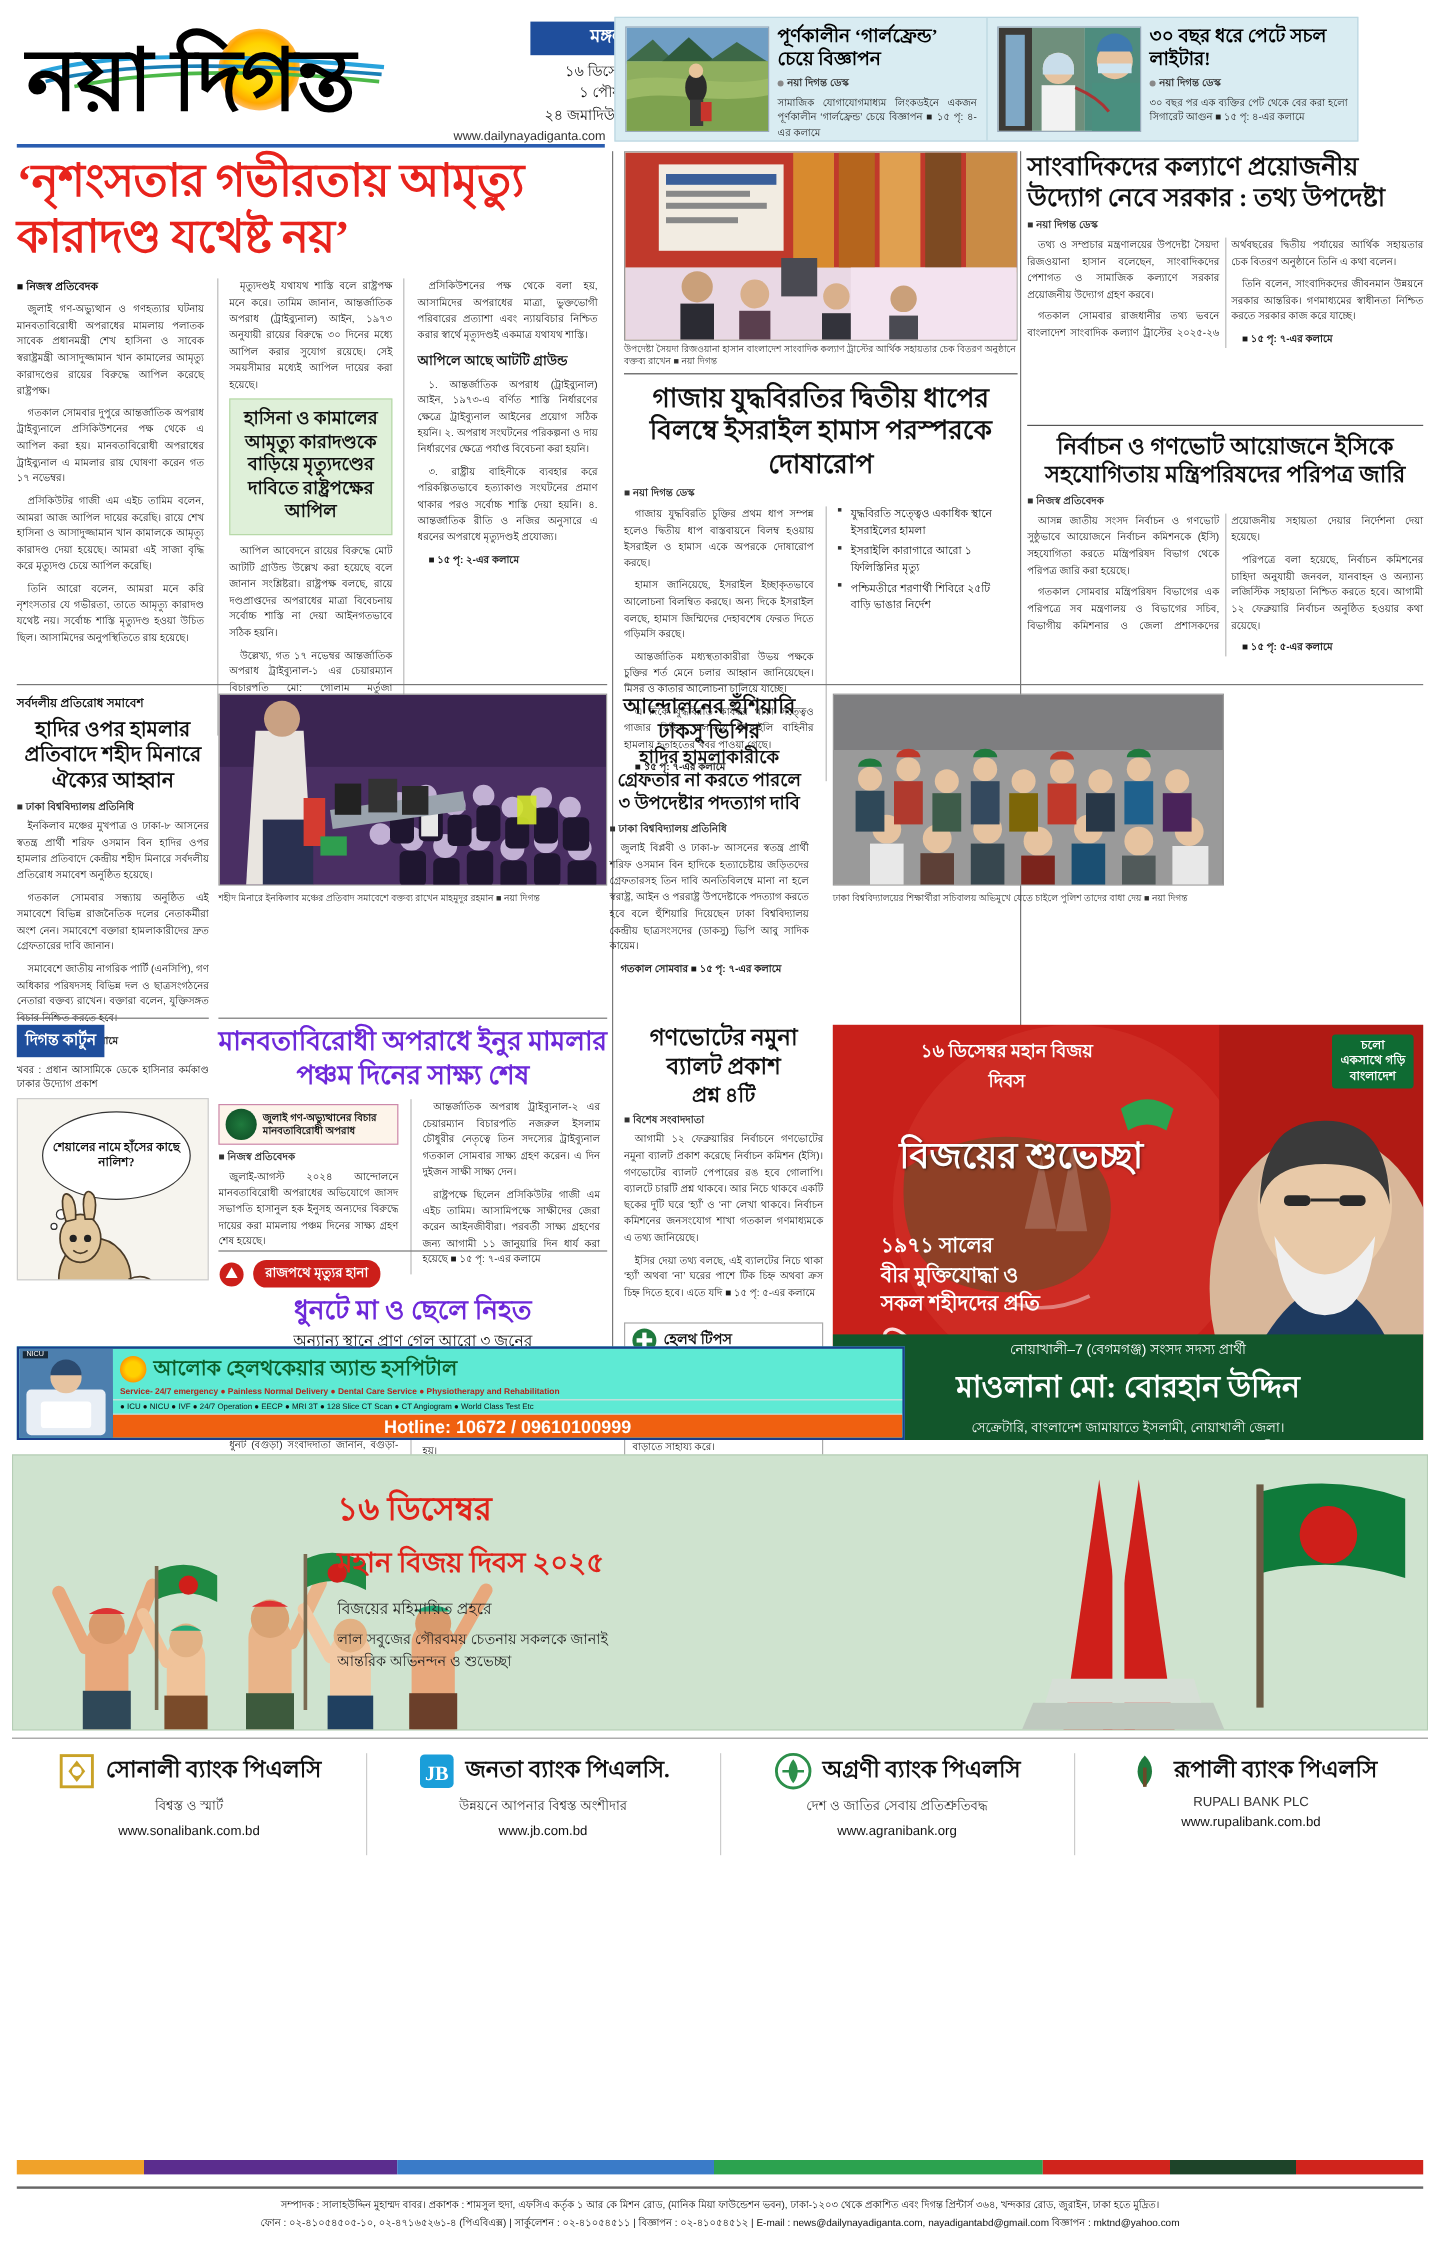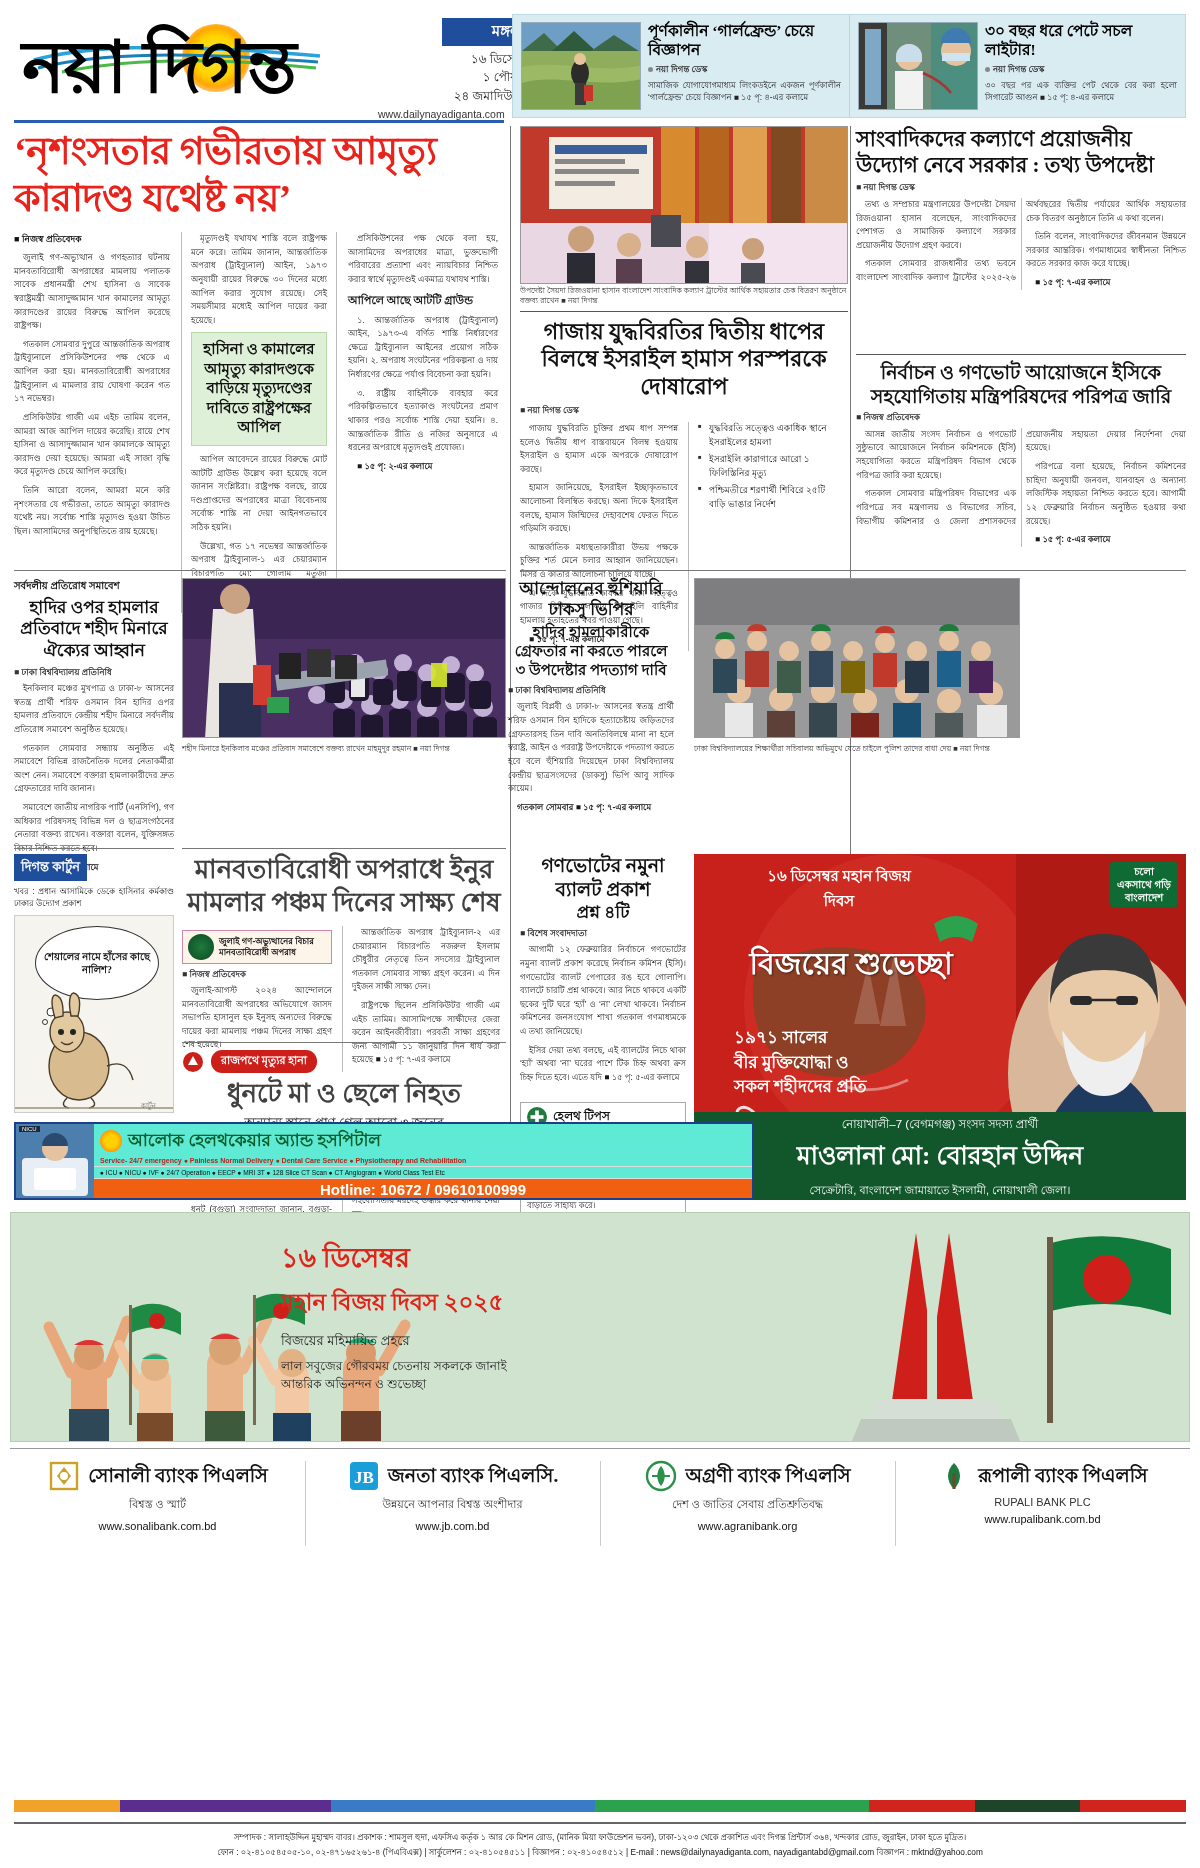--- a/index.html
+++ b/index.html
@@ -27,21 +27,21 @@
   }
   .date-block { width:150px; margin-left:8px; text-align:center; font-size:11.5px; line-height:1.55; }
   .date-day { background:#1f4e9c; color:#fff; font-size:15px; font-weight:bold; padding:1px 0 3px; margin-bottom:4px; }
   .date-line { color:#111; font-size:12px; }
 
   .masthead-rule { height:3px; background:#2a5db0; margin:2px 14px 0 14px; width:490px; }
   .site-url { position:absolute; left:378px; top:108px; font-size:10.5px; color:#333; }
 
   
   .teaser-strip {
-    position:absolute; left:512px; top:14px; width:674px; height:104px;
+    position:absolute; left:512px; top:14px; width:620px; height:104px;
     background:#d9ecf2; border:1px solid #bcd8e2; display:flex; gap:0;
   }
   .teaser { display:flex; gap:7px; padding:7px 8px; width:50%; }
   .teaser + .teaser { border-left:1px solid #b9d6e0; }
   .teaser-photo { width:120px; height:88px; flex:0 0 120px; border:1px solid #9ab; overflow:hidden; position:relative; }
   .teaser-body { flex:1; min-width:0; }
   .teaser-h {
     font-family:"Liberation Serif","DejaVu Serif",serif;
     font-size:15.5px; font-weight:bold; line-height:1.22; color:#000; margin-bottom:3px;
   }
@@ -111,21 +111,21 @@
     display:flex; align-items:center; justify-content:center; text-align:center;
     font-family:"Liberation Serif","DejaVu Serif",serif; font-size:10px; font-weight:bold; line-height:1.3; padding:6px;
   }
   .tag-pill {
     display:inline-block; background:#cc1f1a; color:#fff; border-radius:11px;
     font-size:11px; font-weight:bold; padding:2px 10px;
     font-family:"Liberation Serif","DejaVu Serif",serif;
   }
   .sec-head-lg {
     font-family:"Liberation Serif","DejaVu Serif",serif;
-    font-size:26px; font-weight:bold; line-height:1.25; text-align:center; color:#404040;
+    font-size:22px; font-weight:bold; line-height:1.25; text-align:center; color:#6d28d9;
   }
   .sec-head-md {
     font-family:"Liberation Serif","DejaVu Serif",serif;
     font-size:19px; font-weight:bold; line-height:1.26; color:#111;
   }
 
   
   .hosp-ad { position:absolute; left:14px; top:1122px; width:740px; height:78px;
              border:2px solid #1b3f8b; background:#5eead4; display:flex; overflow:hidden; }
   .hosp-photo { width:78px; flex:0 0 78px; background:linear-gradient(150deg,#6ea8d8,#2f5f96); position:relative; }
@@ -358,21 +358,21 @@
         <rect x="70" y="86" width="18" height="40" fill="#d43b30"></rect>
         <rect x="84" y="118" width="22" height="16" fill="#2f9e4f"></rect>
       </svg>
     </div>
     <div class="cap" style="position:absolute; left:182px; top:620px; width:324px;">শহীদ মিনারে ইনকিলাব মঞ্চের প্রতিবাদ সমাবেশে বক্তব্য রাখেন মাহমুদুর রহমান ■ নয়া দিগন্ত</div>
 
     <div class="divider-h" style="left:14px; top:726px; width:160px;"></div>
     <div style="position:absolute; left:14px; top:732px; width:160px;">
       <div class="cartoon-title">দিগন্ত কার্টুন</div>
       <div style="font-size:8.2px; line-height:1.5; margin:5px 0 4px; text-align:justify;">খবর : প্রধান আসামিকে ডেকে হাসিনার কর্মকাণ্ড ঢাকার উদ্যোগ প্রকাশ</div>
-      <div class="cartoon-canvas" style="height:198px;">
+      <div class="cartoon-canvas" style="height:152px;">
         <div class="bubble" style="left:20px; top:10px; width:124px; height:74px;">শেয়ালের নামে হাঁসের কাছে নালিশ?</div>
         <svg width="160" height="198" viewBox="0 0 160 198" style="position:absolute;left:0;top:0;">
           <circle cx="36" cy="96" r="4" fill="#fff" stroke="#333"></circle>
           <circle cx="30" cy="106" r="2.5" fill="#fff" stroke="#333"></circle>
           <ellipse cx="64" cy="150" rx="30" ry="34" fill="#d8bb8e" stroke="#4a3b28" stroke-width="1.4"></ellipse>
           <ellipse cx="52" cy="116" rx="17" ry="20" fill="#e3c9a0" stroke="#4a3b28" stroke-width="1.4"></ellipse>
           <path d="M40 102 C34 82 38 74 45 82 C49 88 48 96 48 100 Z" fill="#e3c9a0" stroke="#4a3b28" stroke-width="1.4"></path>
           <path d="M56 100 C52 80 57 72 63 80 C66 86 64 96 63 100 Z" fill="#e3c9a0" stroke="#4a3b28" stroke-width="1.4"></path>
           <circle cx="46" cy="116" r="3" fill="#222"></circle>
           <circle cx="58" cy="116" r="3" fill="#222"></circle>

